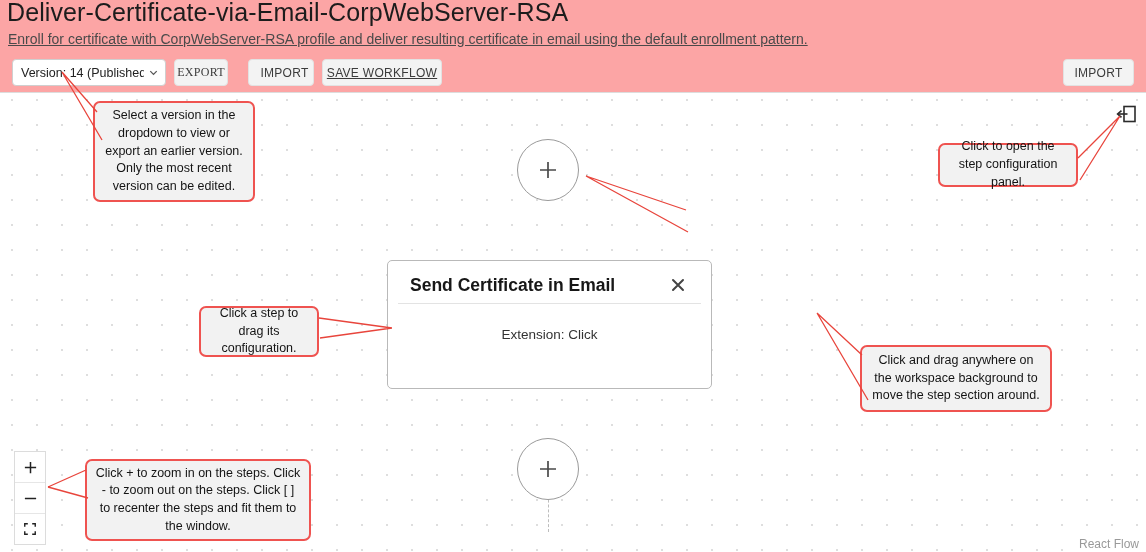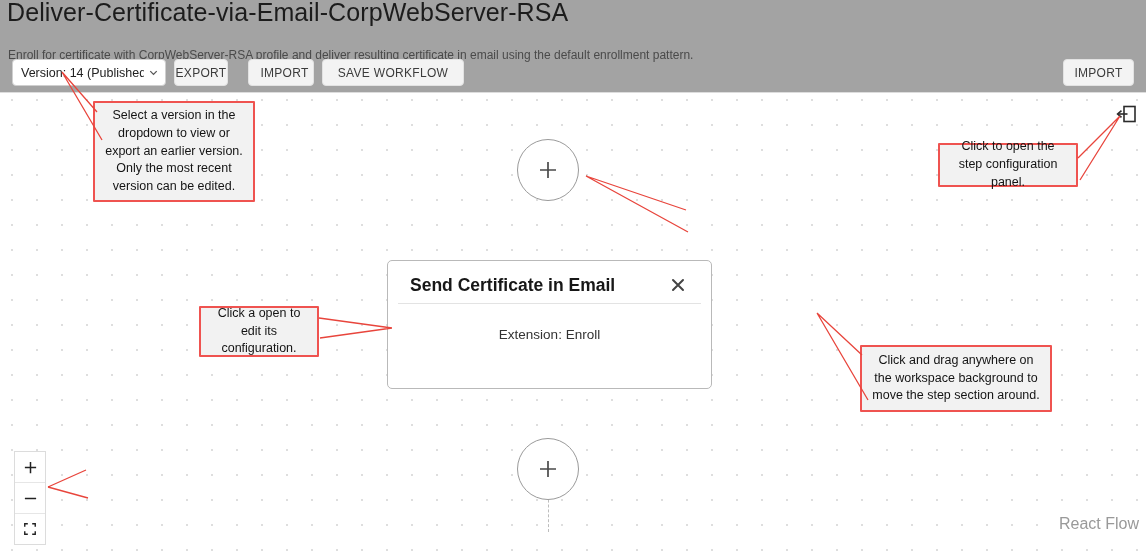--- a/index.html
+++ b/index.html
@@ -9,41 +9,42 @@
   }
   body {
     font-family: "Liberation Sans", sans-serif;
     -webkit-font-smoothing: antialiased;
   }
   #app {
     position: relative;
     width: 1146px;
     height: 552px;
     overflow: hidden;
-    background: #a3a3a3;
+    background: #fca5a5;
   }
 
   
   .page-title {
     position: absolute;
     left: 7px;
     top: -2px;
     font-size: 25px;
     font-weight: 400;
     color: #1c1c1c;
     letter-spacing: 0.1px;
     white-space: nowrap;
   }
   .page-subtitle {
     position: absolute;
     left: 8px;
-    top: 48px;
-    font-size: 12px;
+    top: 31px;
+    font-size: 14px;
     color: #4a4a4a;
     white-space: nowrap;
+    text-decoration: underline;
   }
 
   
   .toolbar {
     position: absolute;
     left: 0;
     top: 55px;
     width: 1146px;
     height: 37px;
   }
@@ -87,23 +88,23 @@
     display: flex;
     align-items: center;
     justify-content: center;
     font-size: 12px;
     color: #3b3b3b;
     letter-spacing: 0.3px;
     cursor: pointer;
     padding: 0 12px;
     white-space: nowrap;
   }
-  #btn-export { left: 174px; width: 54px; }
+  #btn-export { left: 174px; width: 54px; font-family: Liberation Serif, serif; }
   #btn-import { left: 248px; width: 66px; padding-left: 19px; }
-  #btn-save   { left: 322px; width: 142px; }
+  #btn-save   { left: 322px; width: 120px; text-decoration: underline; }
   #btn-publish{ left: 450px; width: 70px; margin-top: 36px; }
   #btn-close  { left: 1063px; width: 71px; }
 
   
   .canvas {
     position: absolute;
     left: 0;
     top: 92px;
     width: 1146px;
     height: 460px;
@@ -219,33 +220,33 @@
     cursor: pointer;
     color: #222;
     background: #fff;
   }
   .zc-btn:last-child { border-bottom: none; }
   .zc-btn svg { display: block; }
 
   .attribution {
     position: absolute;
     right: 4px;
-    bottom: 19px;
-    font-size: 16px;
+    bottom: 1px;
+    font-size: 12px;
     color: #999;
     background: #ffffff;
     padding: 1px 3px;
   }
 
   
   .callout {
     position: absolute;
     background: #f2f2f2;
     border: 2px solid #ef5350;
-    border-radius: 1px;
+    border-radius: 7px;
     box-sizing: border-box;
     font-size: 12.5px;
     line-height: 1.42;
     color: #141414;
     text-align: center;
     padding: 6px 8px;
     display: flex;
     align-items: center;
     justify-content: center;
   }
@@ -306,21 +307,21 @@
       </svg>
     </div>
 
     <div class="step-card">
       <div class="step-head">
         <div class="step-title">Send Certificate in Email</div>
         <svg class="step-close" viewBox="0 0 18 18" stroke="currentColor" stroke-width="2" stroke-linecap="round">
           <path d="M4 4 L14 14 M14 4 L4 14"></path>
         </svg>
       </div>
-      <div class="step-body">Extension: Enroll</div>
+      <div class="step-body">Extension: Click</div>
     </div>
 
     <div class="panel-toggle">
       <svg width="22" height="20" viewBox="0 0 22 20" fill="none" stroke="#2b2b2b" stroke-width="1.6">
         <rect x="9" y="2.5" width="11" height="15"></rect>
         <path d="M12.5 10 H3.5"></path>
         <path d="M6.5 6.6 L2.6 10 L6.5 13.4"></path>
       </svg>
     </div>
 
@@ -348,24 +349,27 @@
     <div class="attribution">React Flow</div>
   </div>
 
   <div class="callout" id="callout-version">
     <span>Select a version in the dropdown to view or export an earlier version. Only the most recent version can be edited.</span>
   </div>
   <div class="callout" id="callout-configpanel">
     <span>Click to open the step configuration panel.</span>
   </div>
   <div class="callout" id="callout-editstep">
-    <span>Click a open to edit its configuration.</span>
+    <span>Click a step to drag its configuration.</span>
   </div>
   <div class="callout" id="callout-drag">
     <span>Click and drag anywhere on the workspace background to move the step section around.</span>
+  </div>
+  <div class="callout" id="callout-zoom">
+    <span>Click + to zoom in on the steps. Click - to zoom out on the steps. Click [ ] to recenter the steps and fit them to the window.</span>
   </div>
 
   <svg class="pointer-layer" viewBox="0 0 1146 552">
     <g stroke="#e8453c" stroke-width="1.3" fill="none">
 
       <path d="M62 72 L102 140 M62 72 L97 112"></path>
 
       <path d="M586 176 L686 210 M586 176 L688 232"></path>
 
       <path d="M1120 116 L1078 158 M1120 116 L1080 180"></path>

